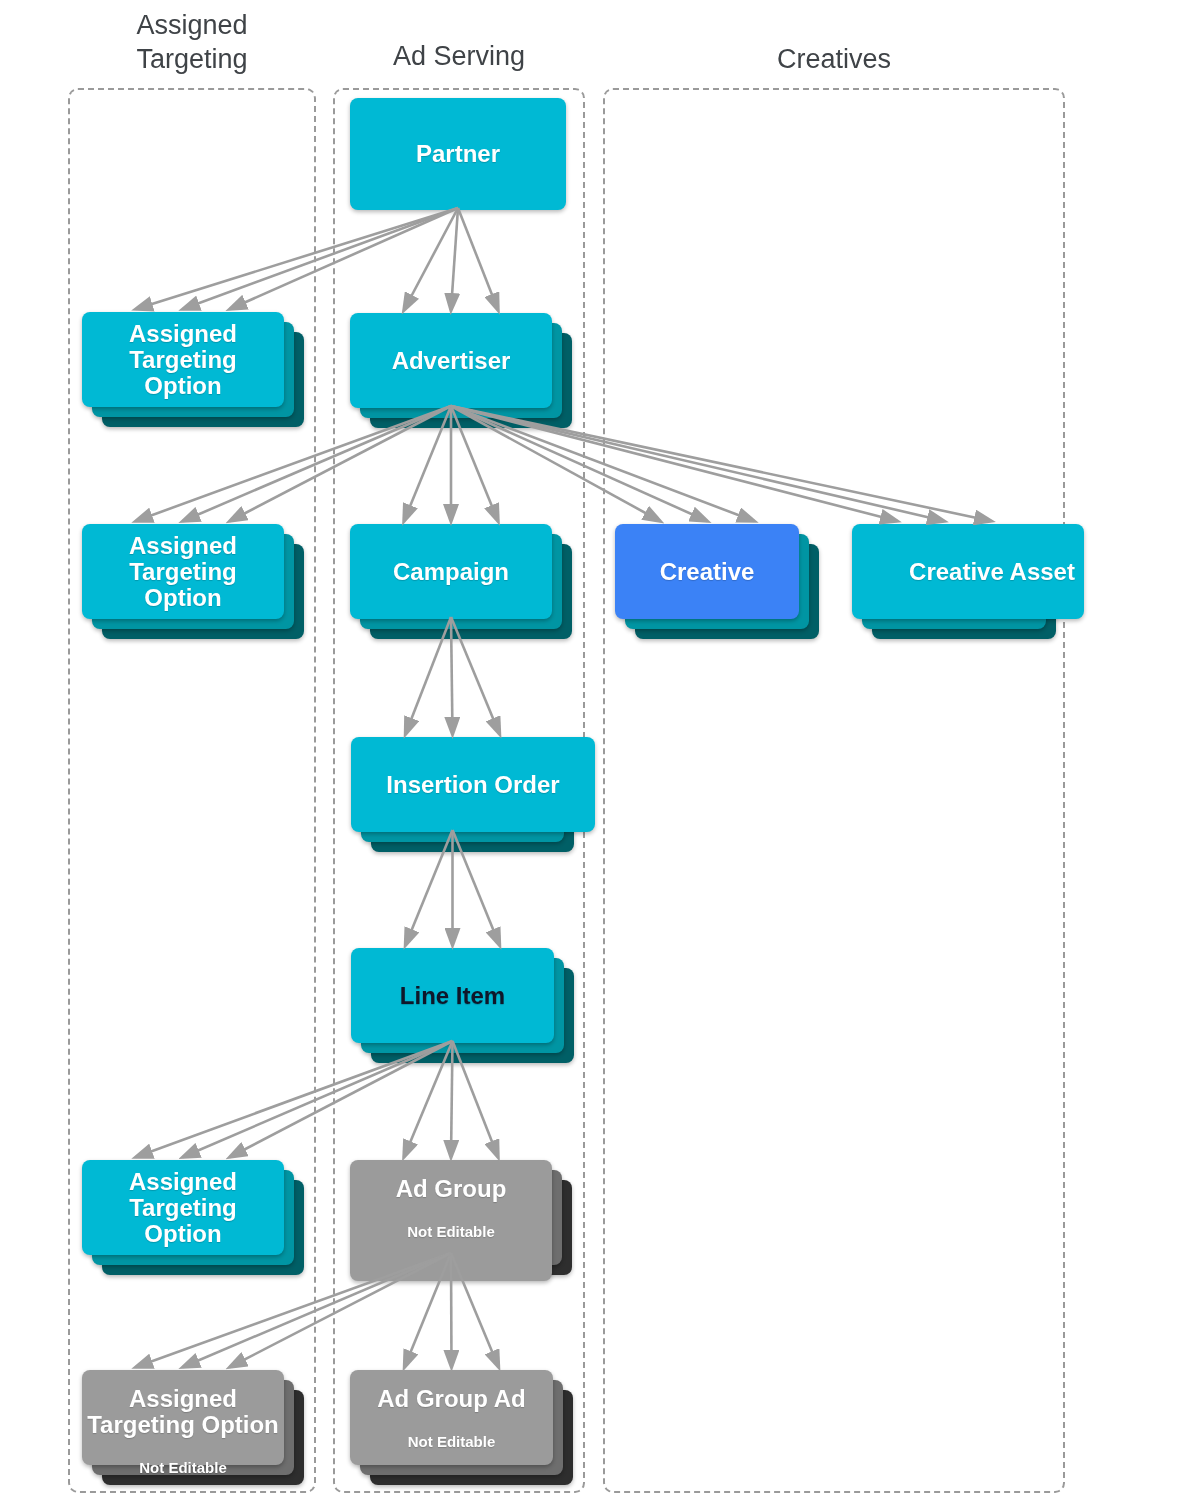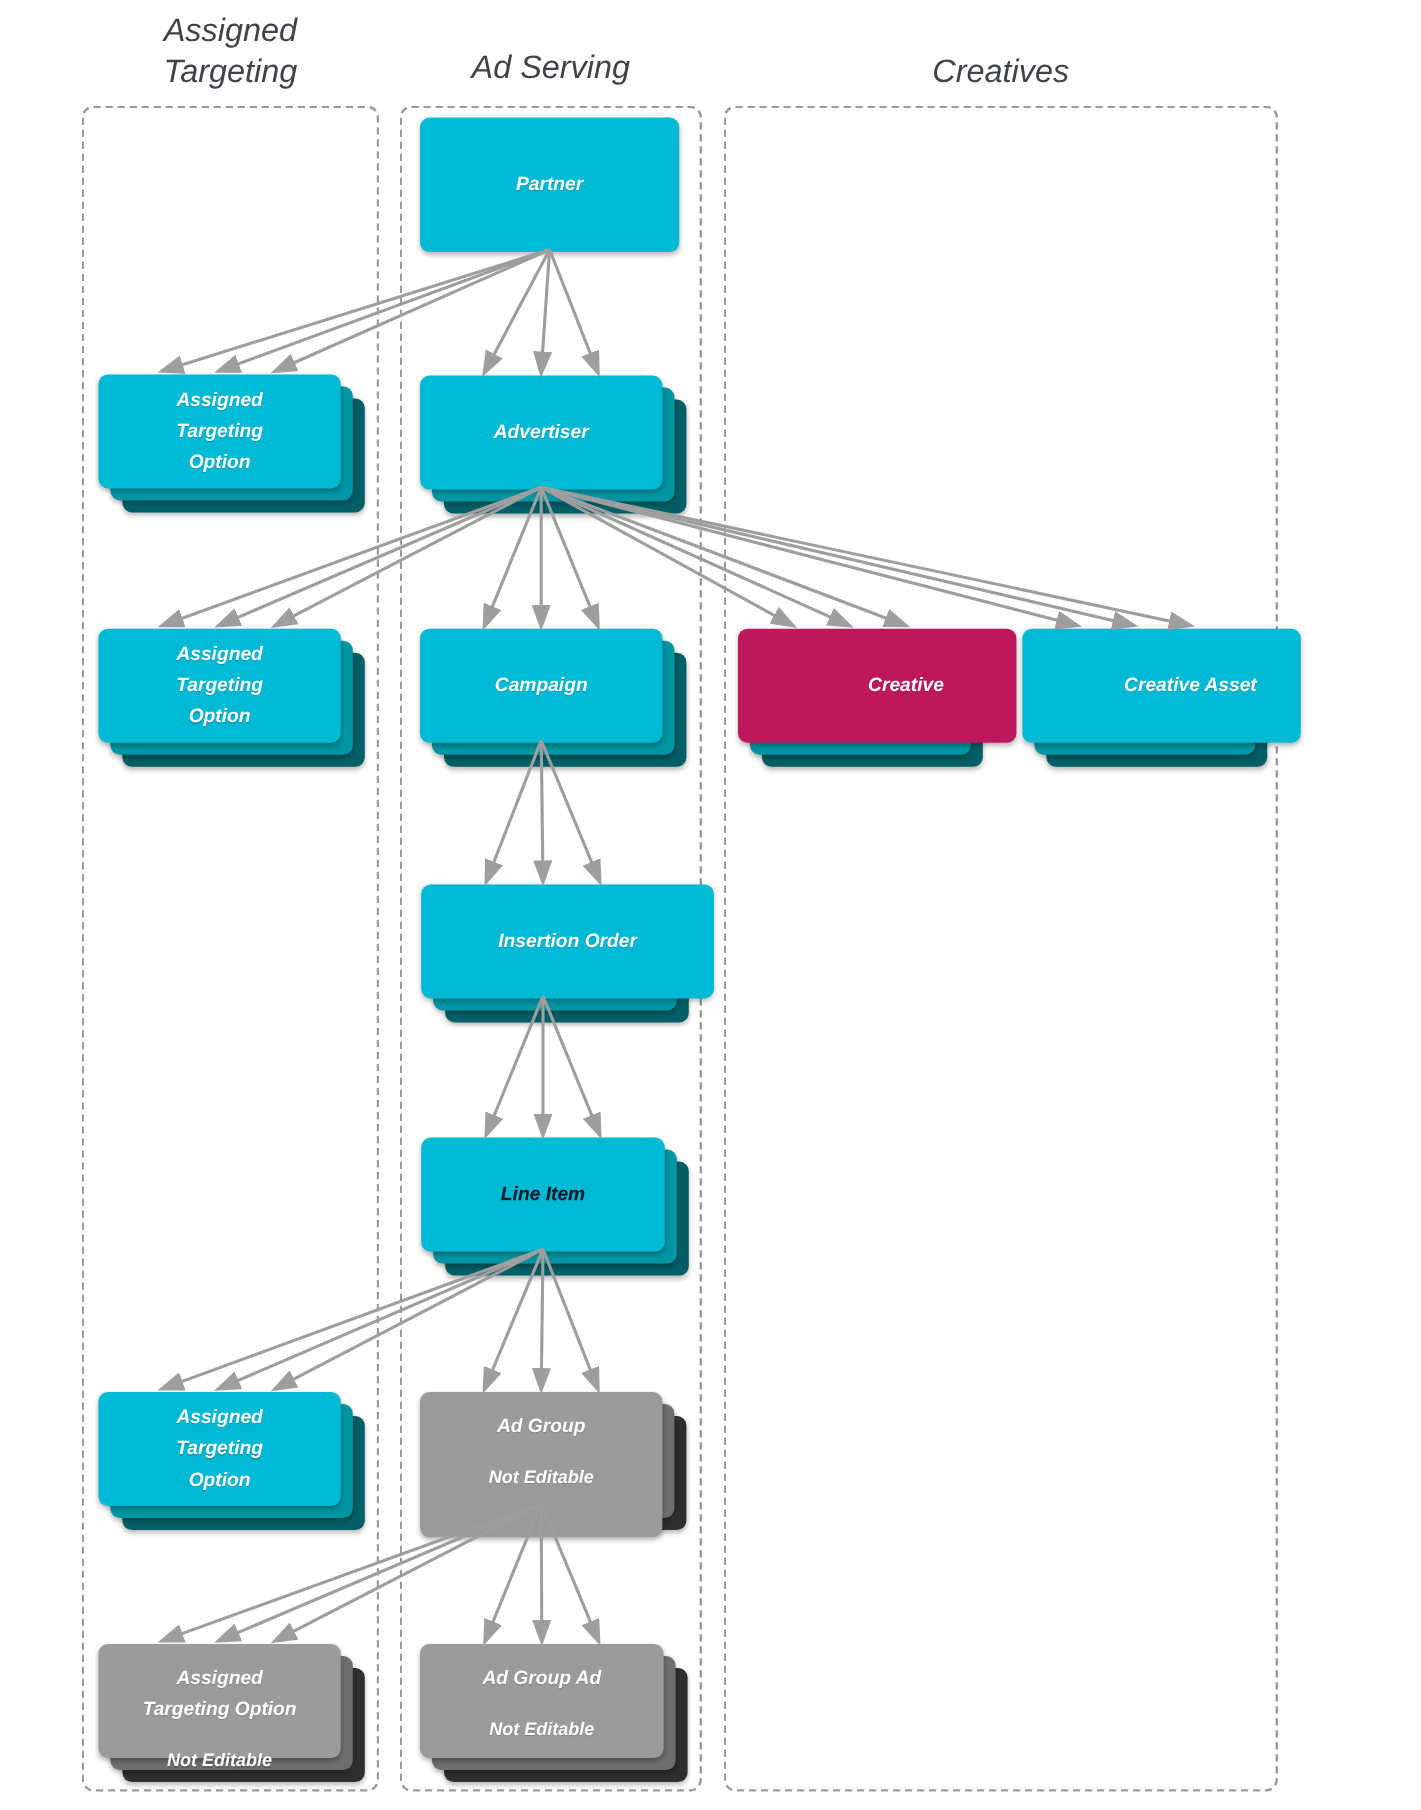--- a/index.html
+++ b/index.html
@@ -1,34 +1,34 @@
 <!DOCTYPE html>
 <html><head>
 <meta charset="utf-8">
 <style>
   html,body{margin:0;padding:0;background:#ffffff;}
   body{width:1184px;height:1508px;position:relative;overflow:hidden;
        font-family:"Liberation Sans", sans-serif;}
-  .canvas{position:absolute;left:0;top:0;width:1184px;height:1508px;font-style:italic;}
+  .canvas{position:absolute;left:0;top:0;width:1184px;height:1508px;}
 
   .col-header{position:absolute;text-align:center;white-space:pre-line;
               font-size:27px;line-height:34px;color:#3f4347;font-weight:400;}
   #hdr-0{left:68px;width:248px;top:8px;}
   #hdr-1{left:333px;width:252px;top:39px;}
   #hdr-2{left:603px;width:462px;top:42px;}
 
   .column-box{position:absolute;border:2px dashed #9a9a9a;border-radius:10px;
               box-sizing:border-box;background:transparent;}
 
   .node{position:absolute;}
   .layer{position:absolute;border-radius:8px;
          box-shadow:0 2px 4px rgba(0,0,0,0.28);}
   .layer-main{display:flex;flex-direction:column;align-items:center;
               justify-content:center;}
-  .node-label{color:#ffffff;font-weight:700;font-size:16px;line-height:26px;
+  .node-label{color:#ffffff;font-weight:700;font-size:24px;line-height:26px;
               text-align:center;white-space:pre-line;
               text-shadow:0 1px 1px rgba(0,0,0,0.18);}
   .node-sublabel{color:#ffffff;font-weight:700;font-size:15px;line-height:16px;
                  text-align:center;text-shadow:0 1px 1px rgba(0,0,0,0.18);}
   .layer-main.has-sub{justify-content:flex-start;padding-top:16px;
                       box-sizing:border-box;}
   .layer-main.has-sub .node-sublabel{margin-top:22px;}
 
   #arrows{position:absolute;left:0;top:0;pointer-events:none;}
 </style>
@@ -80,21 +80,21 @@
       <div class="node" style="left: 350px; top: 524px; width: 202px; height: 82px;">
         <div class="layer layer-back" style="left: 20px; top: 20px; width: 202px; height: 95px; background: rgb(0, 95, 102);"></div>
         <div class="layer layer-mid" style="left: 10px; top: 10px; width: 202px; height: 95px; background: rgb(0, 149, 163);"></div>
         <div class="layer layer-main" style="left: 0px; top: 0px; width: 202px; height: 95px; background: rgb(0, 185, 212);">
           <div class="node-label" style="color: rgb(255, 255, 255);">Campaign</div>
         </div>
       </div>
       <div class="node" style="left: 615px; top: 524px; width: 184px; height: 95px;">
         <div class="layer layer-back" style="left: 20px; top: 20px; width: 184px; height: 95px; background: rgb(0, 95, 102);"></div>
         <div class="layer layer-mid" style="left: 10px; top: 10px; width: 184px; height: 95px; background: rgb(0, 149, 163);"></div>
-        <div class="layer layer-main" style="left: 0px; top: 0px; width: 184px; height: 95px; background: #be185d; padding-left: 48px;">
+        <div class="layer layer-main" style="left: 0px; top: 0px; width: 184px; height: 95px; background: #3b82f6;">
           <div class="node-label" style="color: rgb(255, 255, 255);">Creative</div>
         </div>
       </div>
       <div class="node" style="left: 852px; top: 524px; width: 184px; height: 95px;">
         <div class="layer layer-back" style="left: 20px; top: 20px; width: 184px; height: 95px; background: rgb(0, 95, 102);"></div>
         <div class="layer layer-mid" style="left: 10px; top: 10px; width: 184px; height: 95px; background: rgb(0, 149, 163);"></div>
         <div class="layer layer-main" style="left: 0px; top: 0px; width: 184px; height: 95px; background: rgb(0, 185, 212); padding-left: 48px;">
           <div class="node-label" style="color: rgb(255, 255, 255);">Creative Asset</div>
         </div>
       </div>

